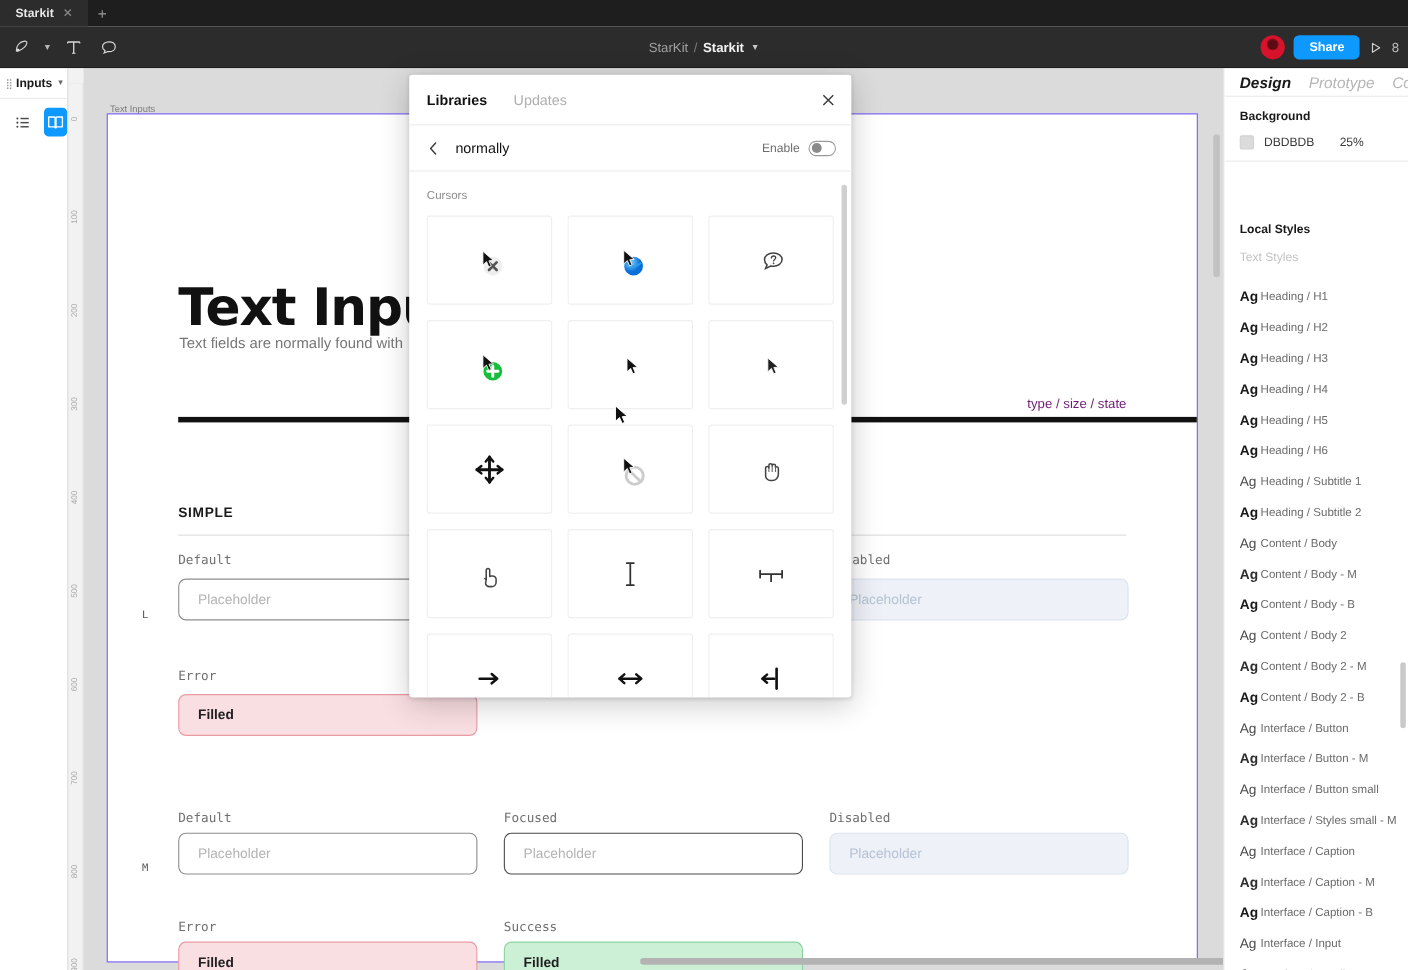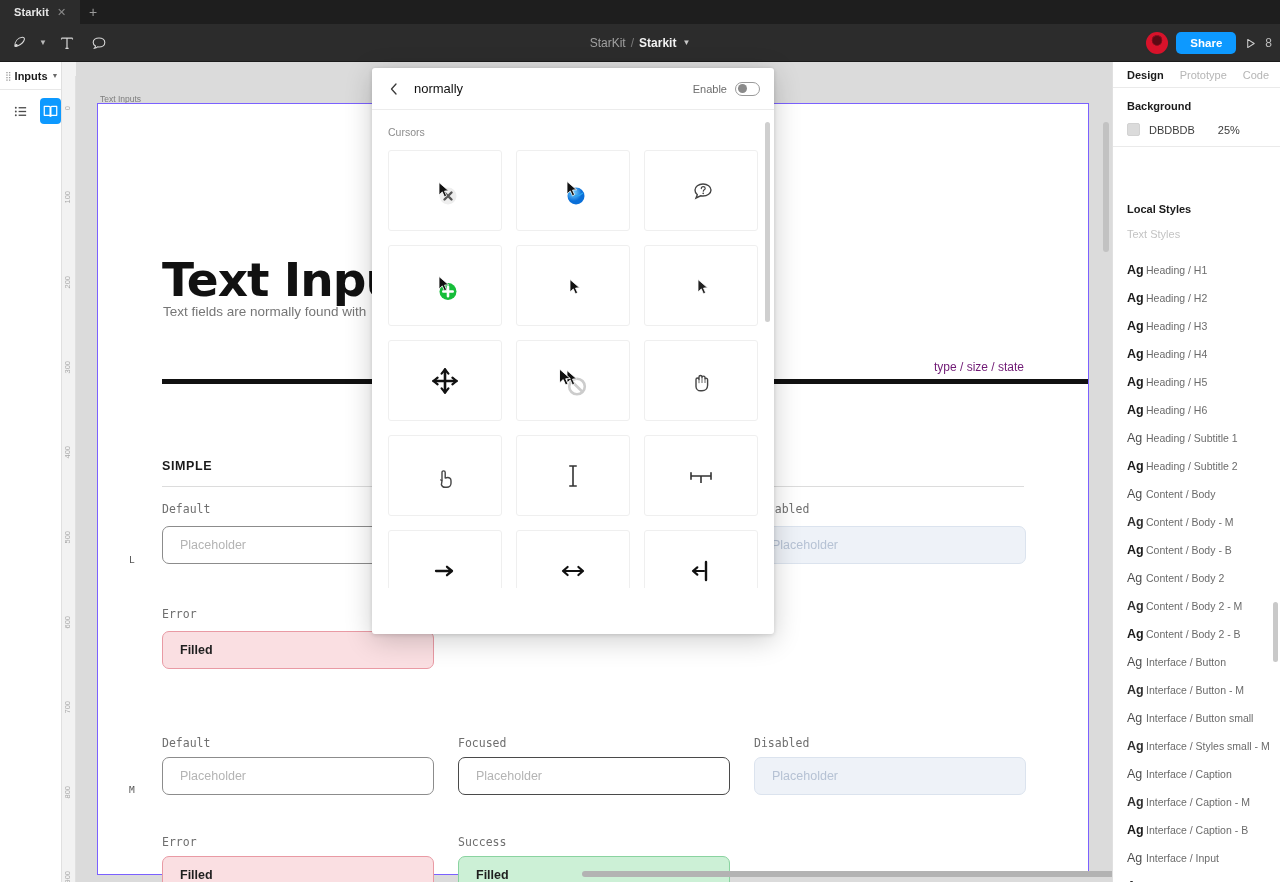--- a/index.html
+++ b/index.html
@@ -174,21 +174,21 @@
 
   
   .rightpanel {
     position:absolute; left:1112px; top:62px; width:168px; height:820px;
     background:#fff; border-left:1px solid #e0e0e0; overflow:hidden;
   }
   .rp-tabs {
     height:26px; display:flex; align-items:center; gap:16px; padding-left:14px;
     border-bottom:1px solid #eaeaea;
   }
-  .rp-tab { font-size:11px; color:#b5b5b5; }
+  .rp-tab { font-size:14px; color:#b5b5b5;font-style:italic; }
   .rp-tab.active { color:#1a1a1a; font-weight:700; }
   .rp-sec { padding:12px 14px 10px 14px; border-bottom:1px solid #eaeaea; }
   .rp-sec-title { font-size:11px; font-weight:700; color:#1a1a1a; margin-bottom:11px; }
   .rp-row { display:flex; align-items:center; gap:9px; }
   .swatch { width:13px; height:13px; background:#dbdbdb; border:1px solid #d2d2d2; border-radius:2px; }
   .rp-val { font-size:11px; color:#3b3b3b; }
   .rp-pct { font-size:11px; color:#3b3b3b; margin-left:14px; }
   .rp-sub { font-size:11px; color:#c3c3c3; padding:0 14px 0 14px; margin-top:13px; }
   .styles { padding:0 14px; margin-top:16px; }
   .style-row { display:flex; align-items:center; gap:2px; height:28px; }
@@ -378,20 +378,29 @@
       <div class="fld-label" style="left:296px; top:731px;">Success</div>
       <div class="fld success" style="left:296px; top:752px; width:272px;">Filled</div>
     </div>
   </div>
 
   <div class="scroll-v-canvas"></div>
   <div class="scroll-h"></div>
 </div>
 
 <div class="modal-shadow">
+  <div class="modal-head">
+    <span class="m-tab active">Libraries</span>
+    <span class="m-tab">Updates</span>
+    <span class="m-close">
+      <svg width="14" height="14" viewBox="0 0 14 14">
+          <path d="M2.5 2.5 11.5 11.5M11.5 2.5 2.5 11.5" stroke="#3a3a3a" stroke-width="1.3"></path>
+        </svg>
+    </span>
+  </div>
 
   <div class="modal-sub">
     <span class="m-back">
       <svg width="12" height="14" viewBox="0 0 12 14">
           <path d="M8 2 3.5 7 8 12" fill="none" stroke="#3a3a3a" stroke-width="1.3" stroke-linecap="round" stroke-linejoin="round"></path>
         </svg>
     </span>
     <span class="m-libname">normally</span>
     <span class="m-right">
       <span class="m-enable">Enable</span>

